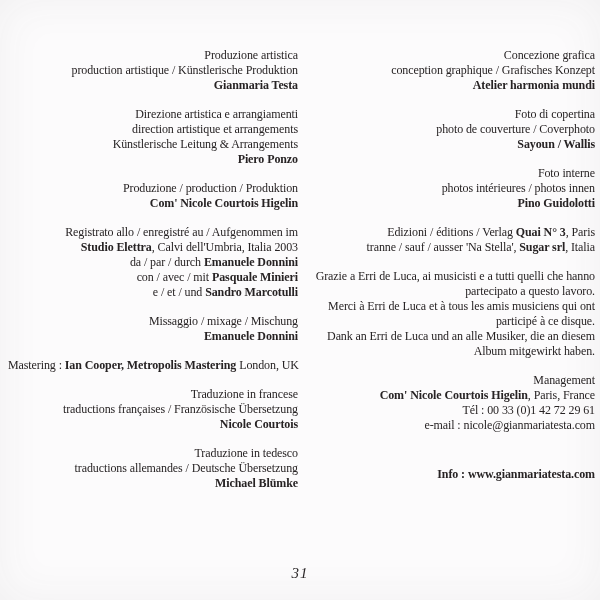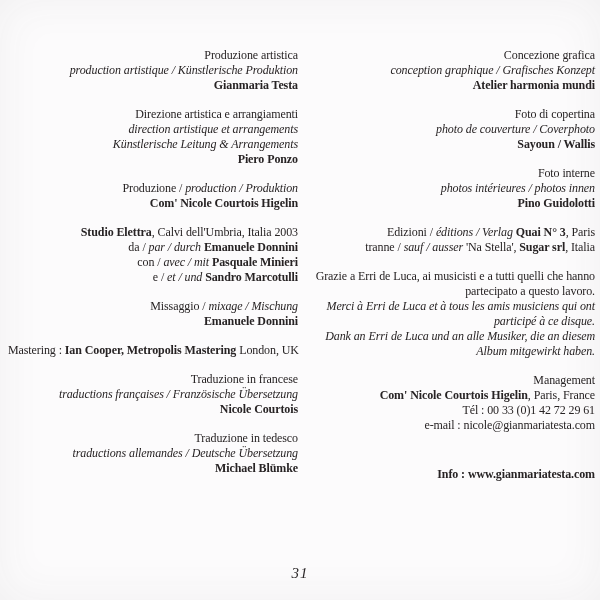--- a/index.html
+++ b/index.html
@@ -38,21 +38,21 @@
     width: 292px;
     text-align: right;
   }
   .section {
     margin-bottom: 14px;
   }
   .section.extra-gap {
     margin-bottom: 34px;
   }
   .seg-b { font-weight: bold; }
-  .seg-i { font-style: italic; }
+  .seg-i { }
   .page-number {
     position: absolute;
     top: 565px;
     left: 0;
     width: 100%;
     text-align: center;
     font-style: italic;
     font-size: 15px;
     letter-spacing: 1px;
     color: #2c2829;
@@ -72,20 +72,21 @@
         <div class="line"><span class="">Direzione artistica e arrangiamenti</span></div>
         <div class="line"><span class="seg-i">direction artistique et arrangements</span></div>
         <div class="line"><span class="seg-i">Künstlerische Leitung &amp; Arrangements</span></div>
         <div class="line"><span class="seg-b ">Piero Ponzo</span></div>
       </div>
       <div class="section">
         <div class="line"><span class="">Produzione / </span><span class="seg-i">production / Produktion</span></div>
         <div class="line"><span class="seg-b ">Com' Nicole Courtois Higelin</span></div>
       </div>
       <div class="section">
+        <div class="line"><span class="">Registrato allo / </span><span class="seg-i">enregistré au / Aufgenommen im</span></div>
         <div class="line"><span class="seg-b ">Studio Elettra</span><span class="">, Calvi dell'Umbria, Italia 2003</span></div>
         <div class="line"><span class="">da / </span><span class="seg-i">par / durch</span><span class="">  </span><span class="seg-b ">Emanuele Donnini</span></div>
         <div class="line"><span class="">con / </span><span class="seg-i">avec / mit</span><span class=""> </span><span class="seg-b ">Pasquale Minieri</span></div>
         <div class="line"><span class="">e / </span><span class="seg-i">et / und</span><span class=""> </span><span class="seg-b ">Sandro Marcotulli</span></div>
       </div>
       <div class="section">
         <div class="line"><span class="">Missaggio / </span><span class="seg-i">mixage / Mischung</span></div>
         <div class="line"><span class="seg-b ">Emanuele Donnini</span></div>
       </div>
       <div class="section">

